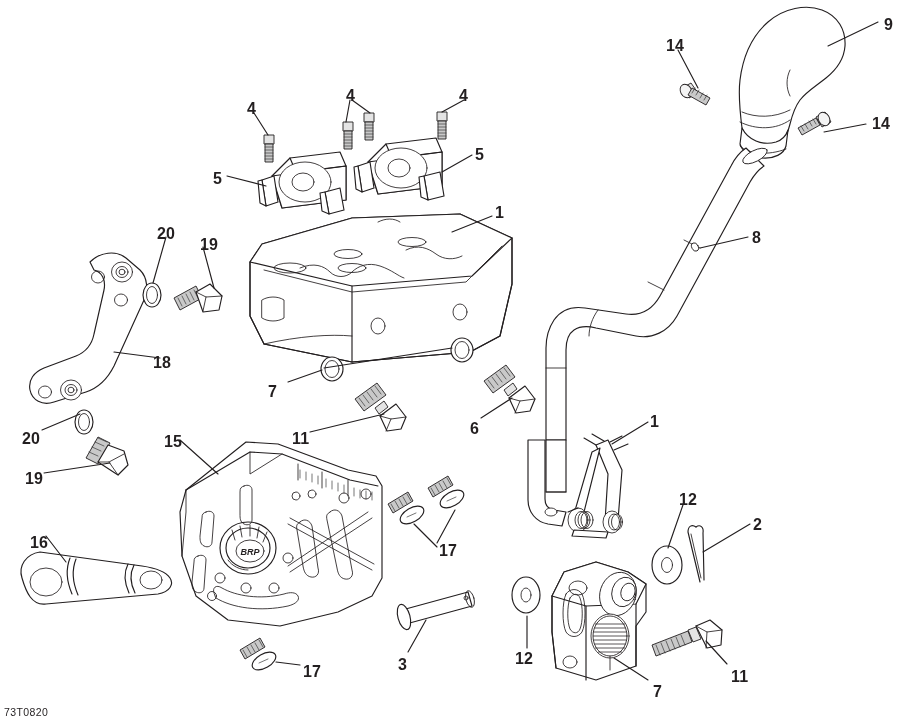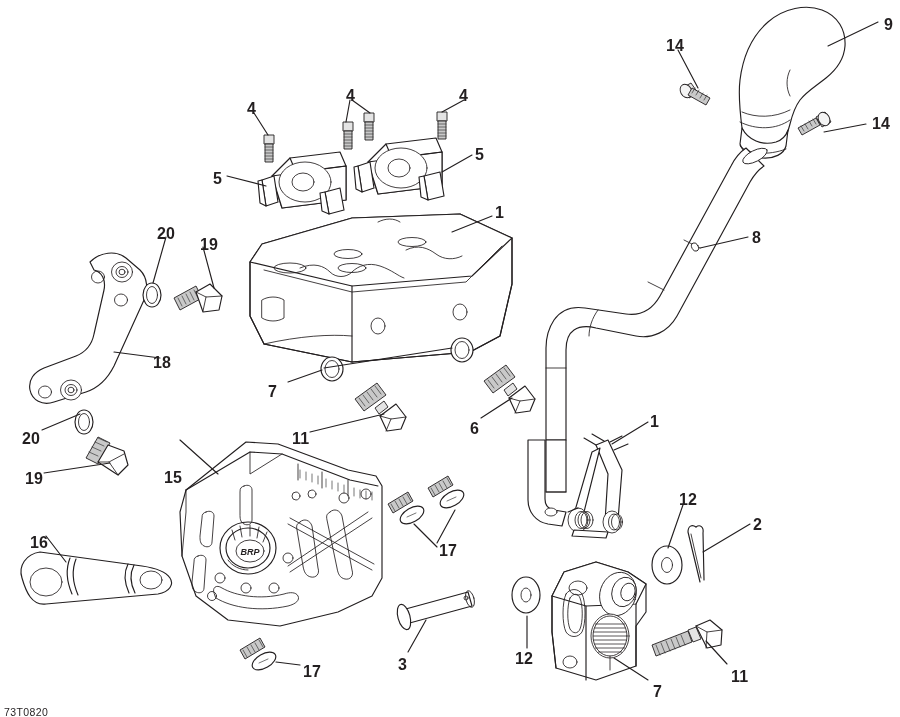--- a/index.html
+++ b/index.html
@@ -471,21 +471,21 @@
   <div class="callout" style="left:752px; top:230px;">8</div>
   <div class="callout" style="left:157px; top:226px;">20</div>
   <div class="callout" style="left:200px; top:237px;">19</div>
   <div class="callout" style="left:153px; top:355px;">18</div>
   <div class="callout" style="left:22px;  top:431px;">20</div>
   <div class="callout" style="left:25px;  top:471px;">19</div>
   <div class="callout" style="left:268px; top:384px;">7</div>
   <div class="callout" style="left:292px; top:431px;">11</div>
   <div class="callout" style="left:470px; top:421px;">6</div>
   <div class="callout" style="left:650px; top:414px;">1</div>
-  <div class="callout" style="left:164px; top:434px;margin-top:36px;">15</div>
+  <div class="callout" style="left:164px; top:434px;">15</div>
   <div class="callout" style="left:30px;  top:527px;margin-top:8px;">16</div>
   <div class="callout" style="left:679px; top:492px;">12</div>
   <div class="callout" style="left:753px; top:517px;">2</div>
   <div class="callout" style="left:439px; top:543px;">17</div>
   <div class="callout" style="left:515px; top:651px;">12</div>
   <div class="callout" style="left:398px; top:657px;">3</div>
   <div class="callout" style="left:303px; top:664px;">17</div>
   <div class="callout" style="left:653px; top:684px;">7</div>
   <div class="callout" style="left:731px; top:669px;">11</div>
 

